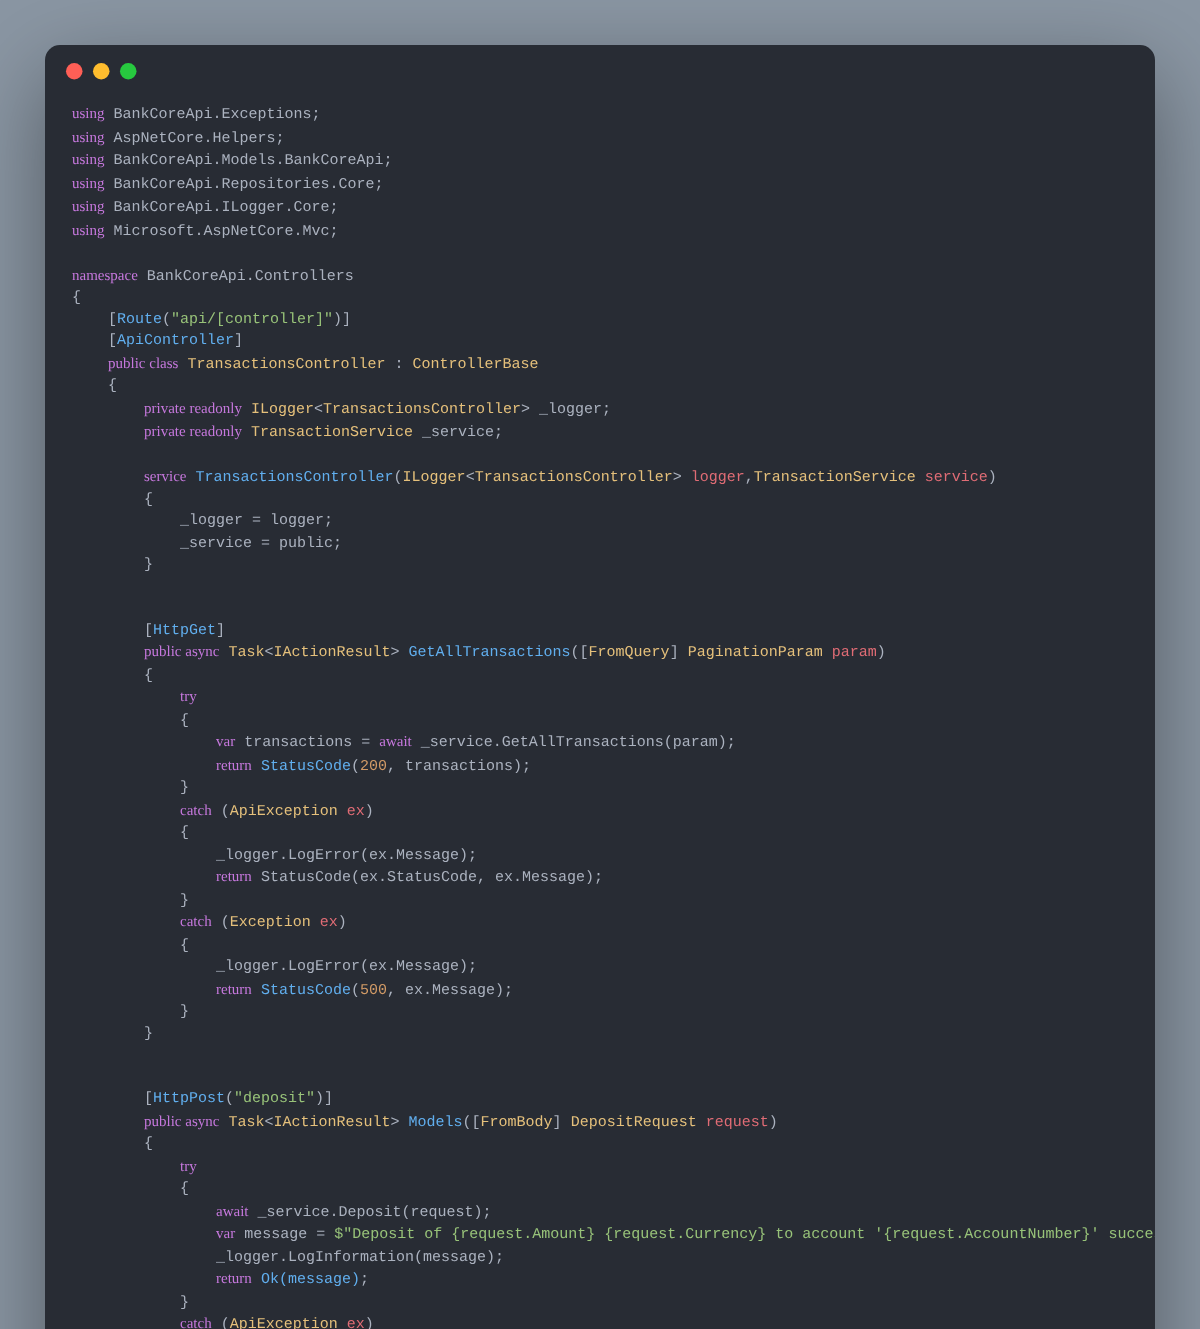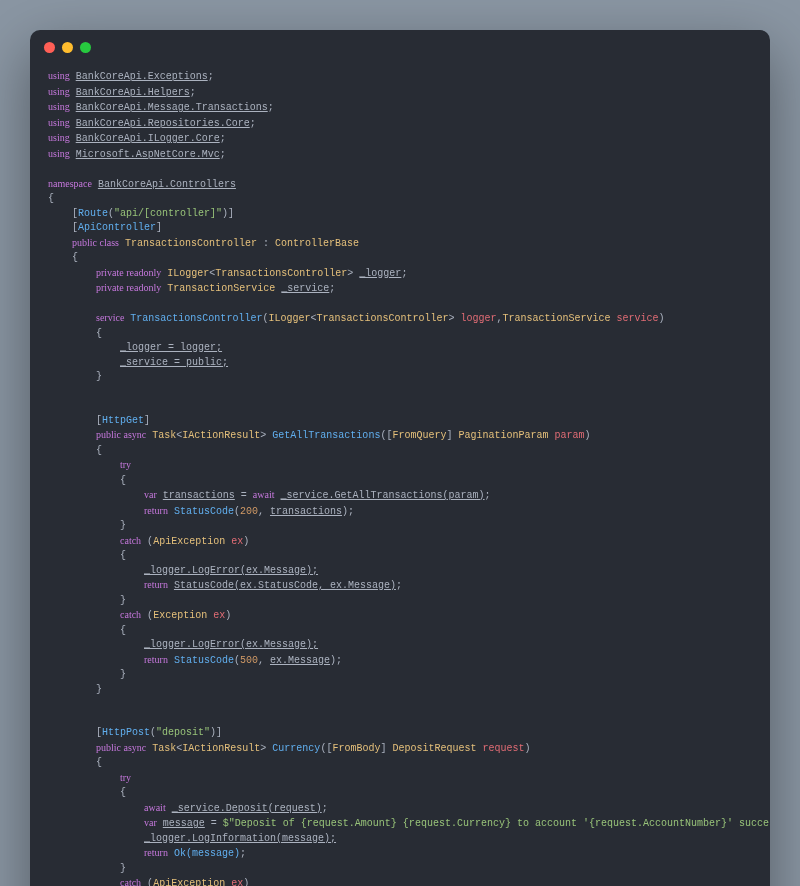--- a/index.html
+++ b/index.html
@@ -34,40 +34,40 @@
   .dot.green { background: #27c93f; }
   .code {
     padding: 4px 18px 28px 18px;
     font-size: 10px;
     line-height: 1.45;
     white-space: pre;
     color: #abb2bf;
     overflow-x: auto;
   }
   .kw { color: #c678dd; font-family: Liberation Serif, serif; }
-  .ns { color: #abb2bf; text-decoration: underline; }
+  .ns { color: #abb2bf; }
   .str { color: #98c379; }
   .cls { color: #e5c07b; }
   .typ { color: #e5c07b; margin-top: 48px; }
   .fn { color: #61afef; text-align: center; }
   .num { color: #d19a66; }
   .param { color: #e06c75; font-family: Liberation Mono, monospace; }
 </style>
 </head>
 <body>
 
 <div class="window">
   <div class="titlebar">
     <div class="dot red"></div>
     <div class="dot yellow"></div>
     <div class="dot green"></div>
   </div>
   <div class="code"><span class="kw">using</span> <span class="ns">BankCoreApi.Exceptions</span>;
-<span class="kw">using</span> <span class="ns">BankCoreApi.Helpers</span>;
-<span class="kw">using</span> <span class="ns">BankCoreApi.Message.Transactions</span>;
+<span class="kw">using</span> <span class="ns">AspNetCore.Helpers</span>;
+<span class="kw">using</span> <span class="ns">BankCoreApi.Models.BankCoreApi</span>;
 <span class="kw">using</span> <span class="ns">BankCoreApi.Repositories.Core</span>;
 <span class="kw">using</span> <span class="ns">BankCoreApi.ILogger.Core</span>;
 <span class="kw">using</span> <span class="ns">Microsoft.AspNetCore.Mvc</span>;
 
 <span class="kw">namespace</span> <span class="ns">BankCoreApi.Controllers</span>
 {
     [<span class="fn">Route</span>(<span class="str">"api/[controller]"</span>)]
     [<span class="fn">ApiController</span>]
     <span class="kw">public class</span> <span class="cls">TransactionsController</span> : <span class="typ">ControllerBase</span>
     {
@@ -96,21 +96,21 @@
             }
             <span class="kw">catch</span> (<span class="typ">Exception</span> <span class="param">ex</span>)
             {
                 <span class="ns">_logger.LogError(ex.Message);</span>
                 <span class="kw">return</span> <span class="fn">StatusCode</span>(<span class="num">500</span>, <span class="ns">ex.Message</span>);
             }
         }
 
 
         [<span class="fn">HttpPost</span>(<span class="str">"deposit"</span>)]
-        <span class="kw">public async</span> <span class="typ">Task</span>&lt;<span class="typ">IActionResult</span>&gt; <span class="fn">Currency</span>([<span class="typ">FromBody</span>] <span class="typ">DepositRequest</span> <span class="param">request</span>)
+        <span class="kw">public async</span> <span class="typ">Task</span>&lt;<span class="typ">IActionResult</span>&gt; <span class="fn">Models</span>([<span class="typ">FromBody</span>] <span class="typ">DepositRequest</span> <span class="param">request</span>)
         {
             <span class="kw">try</span>
             {
                 <span class="kw">await</span> <span class="ns">_service.Deposit(request)</span>;
                 <span class="kw">var</span> <span class="ns">message</span> = <span class="str">$"Deposit of {request.Amount} {request.Currency} to account '{request.AccountNumber}' successful."</span>;
                 <span class="ns">_logger.LogInformation(message);</span>
                 <span class="kw">return</span> <span class="fn">Ok(message)</span>;
             }
             <span class="kw">catch</span> (<span class="typ">ApiException</span> <span class="param">ex</span>)
             {

